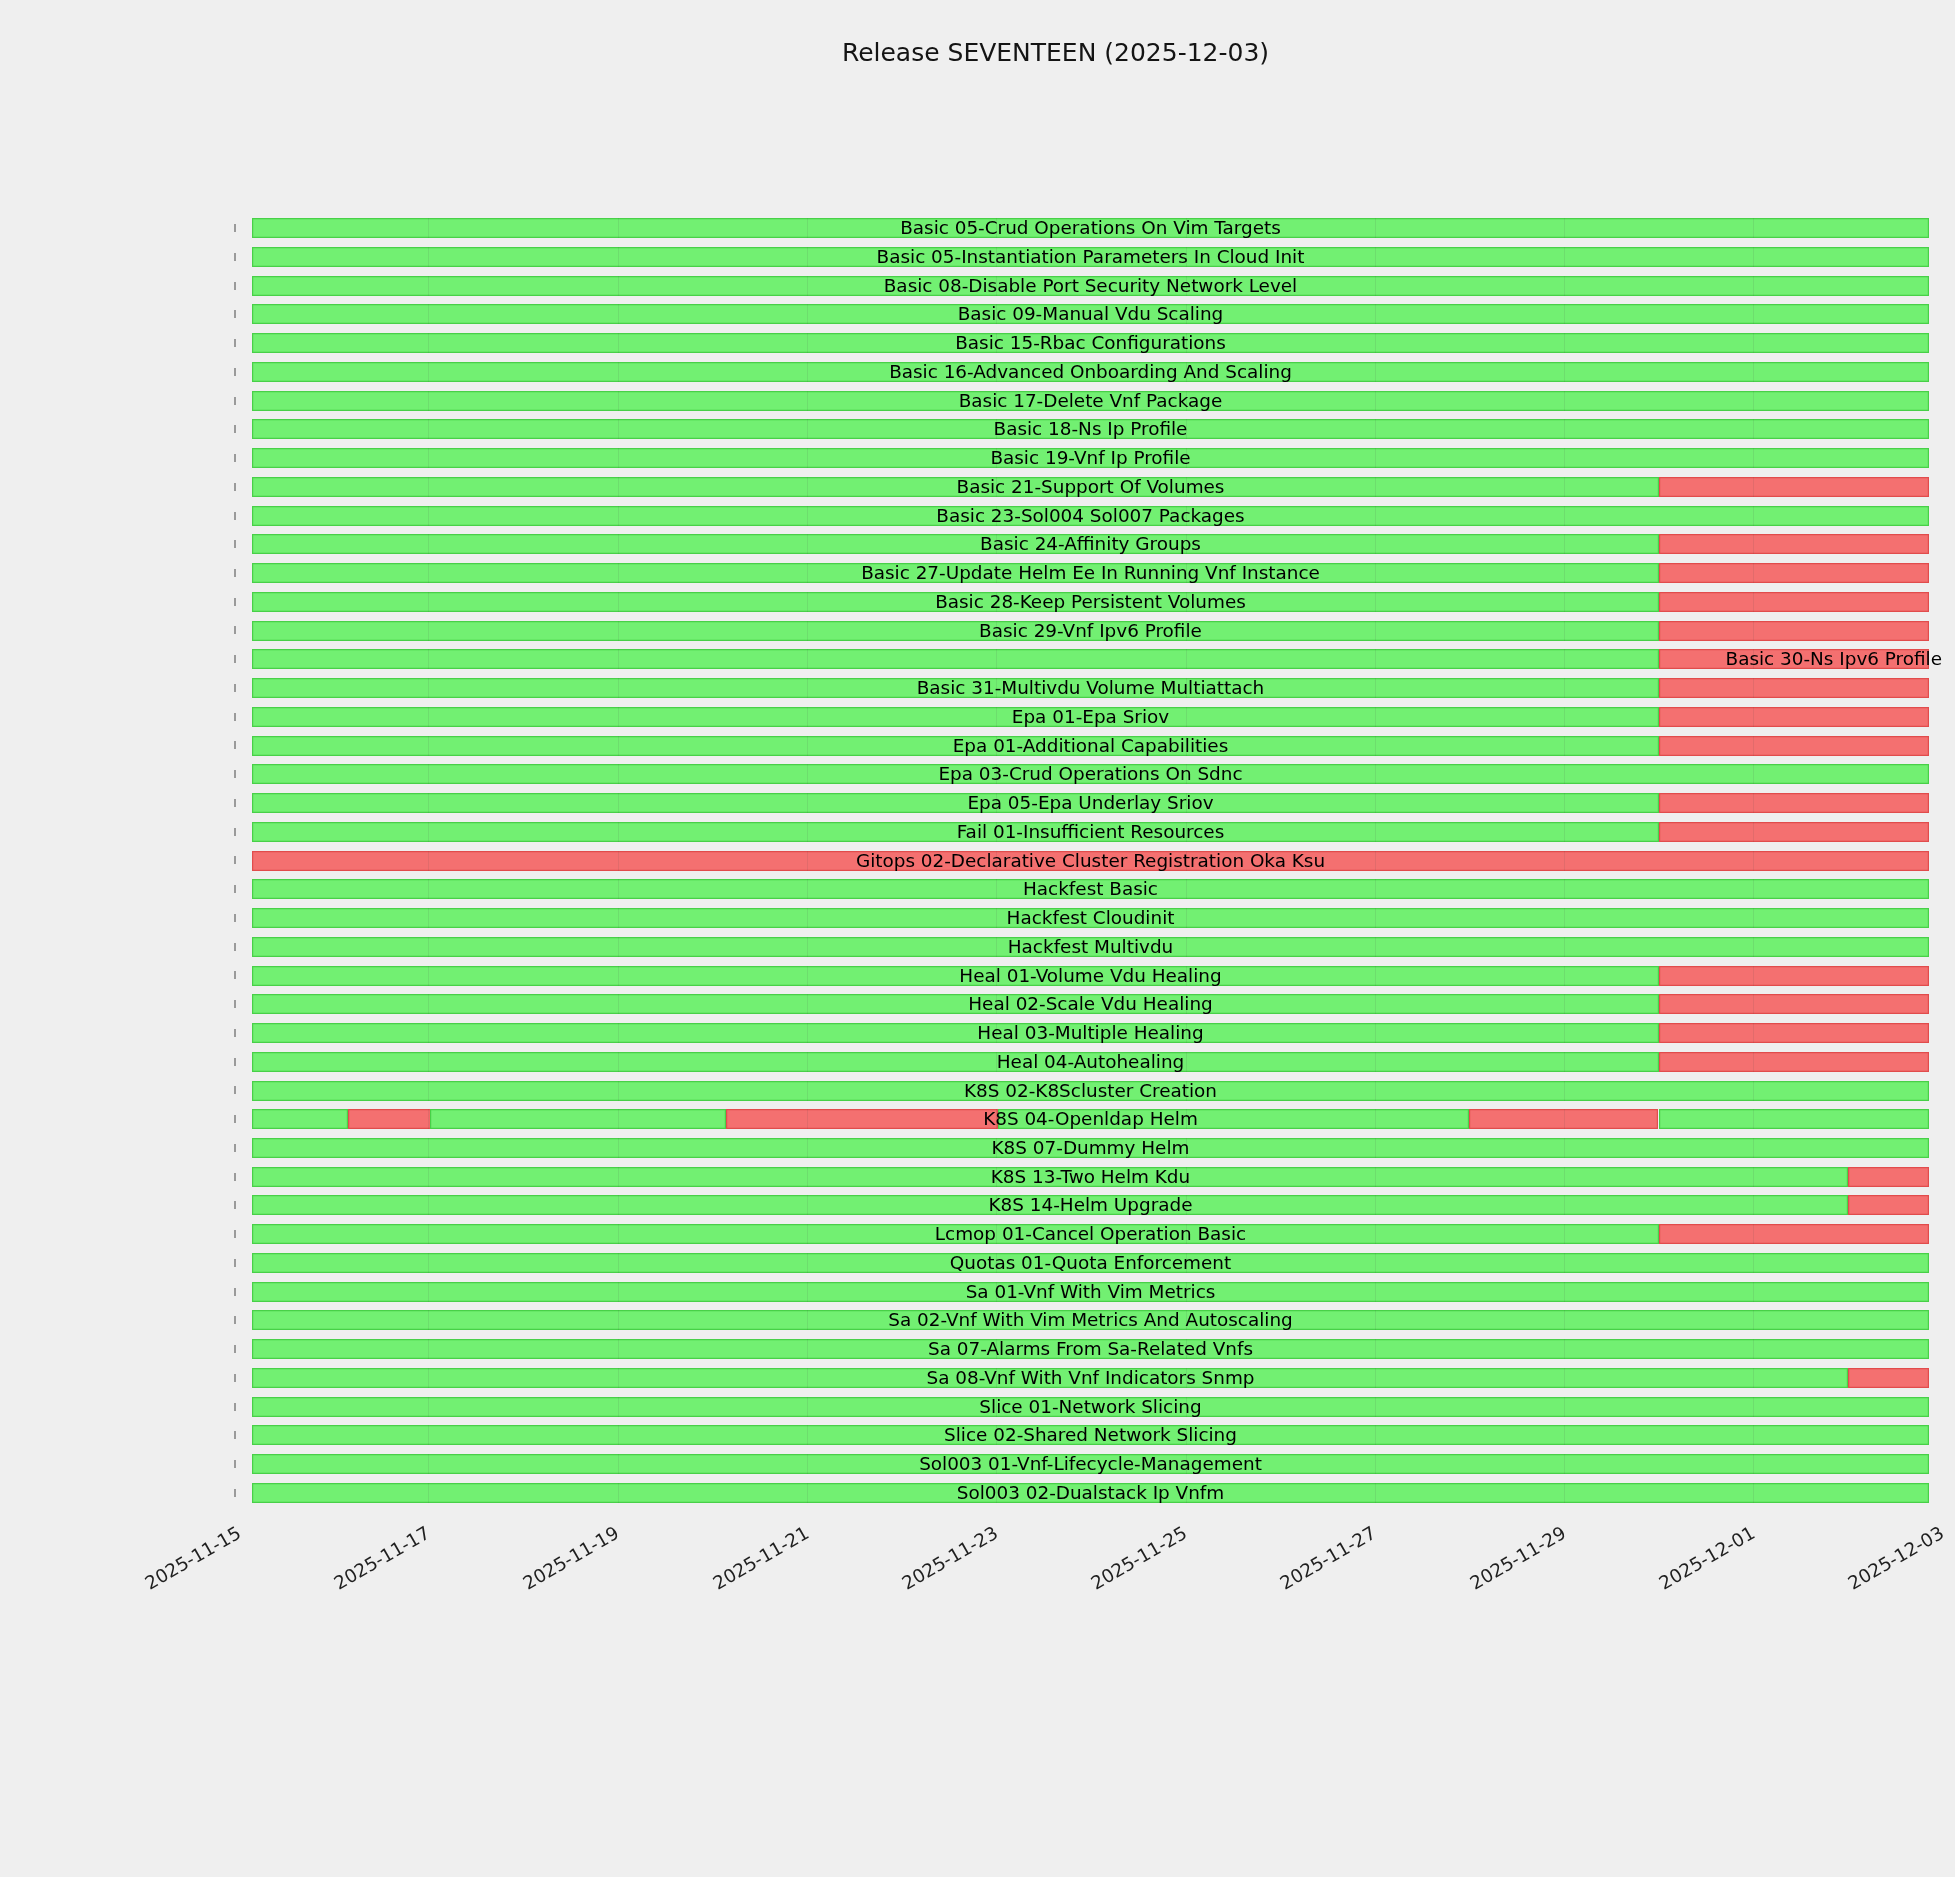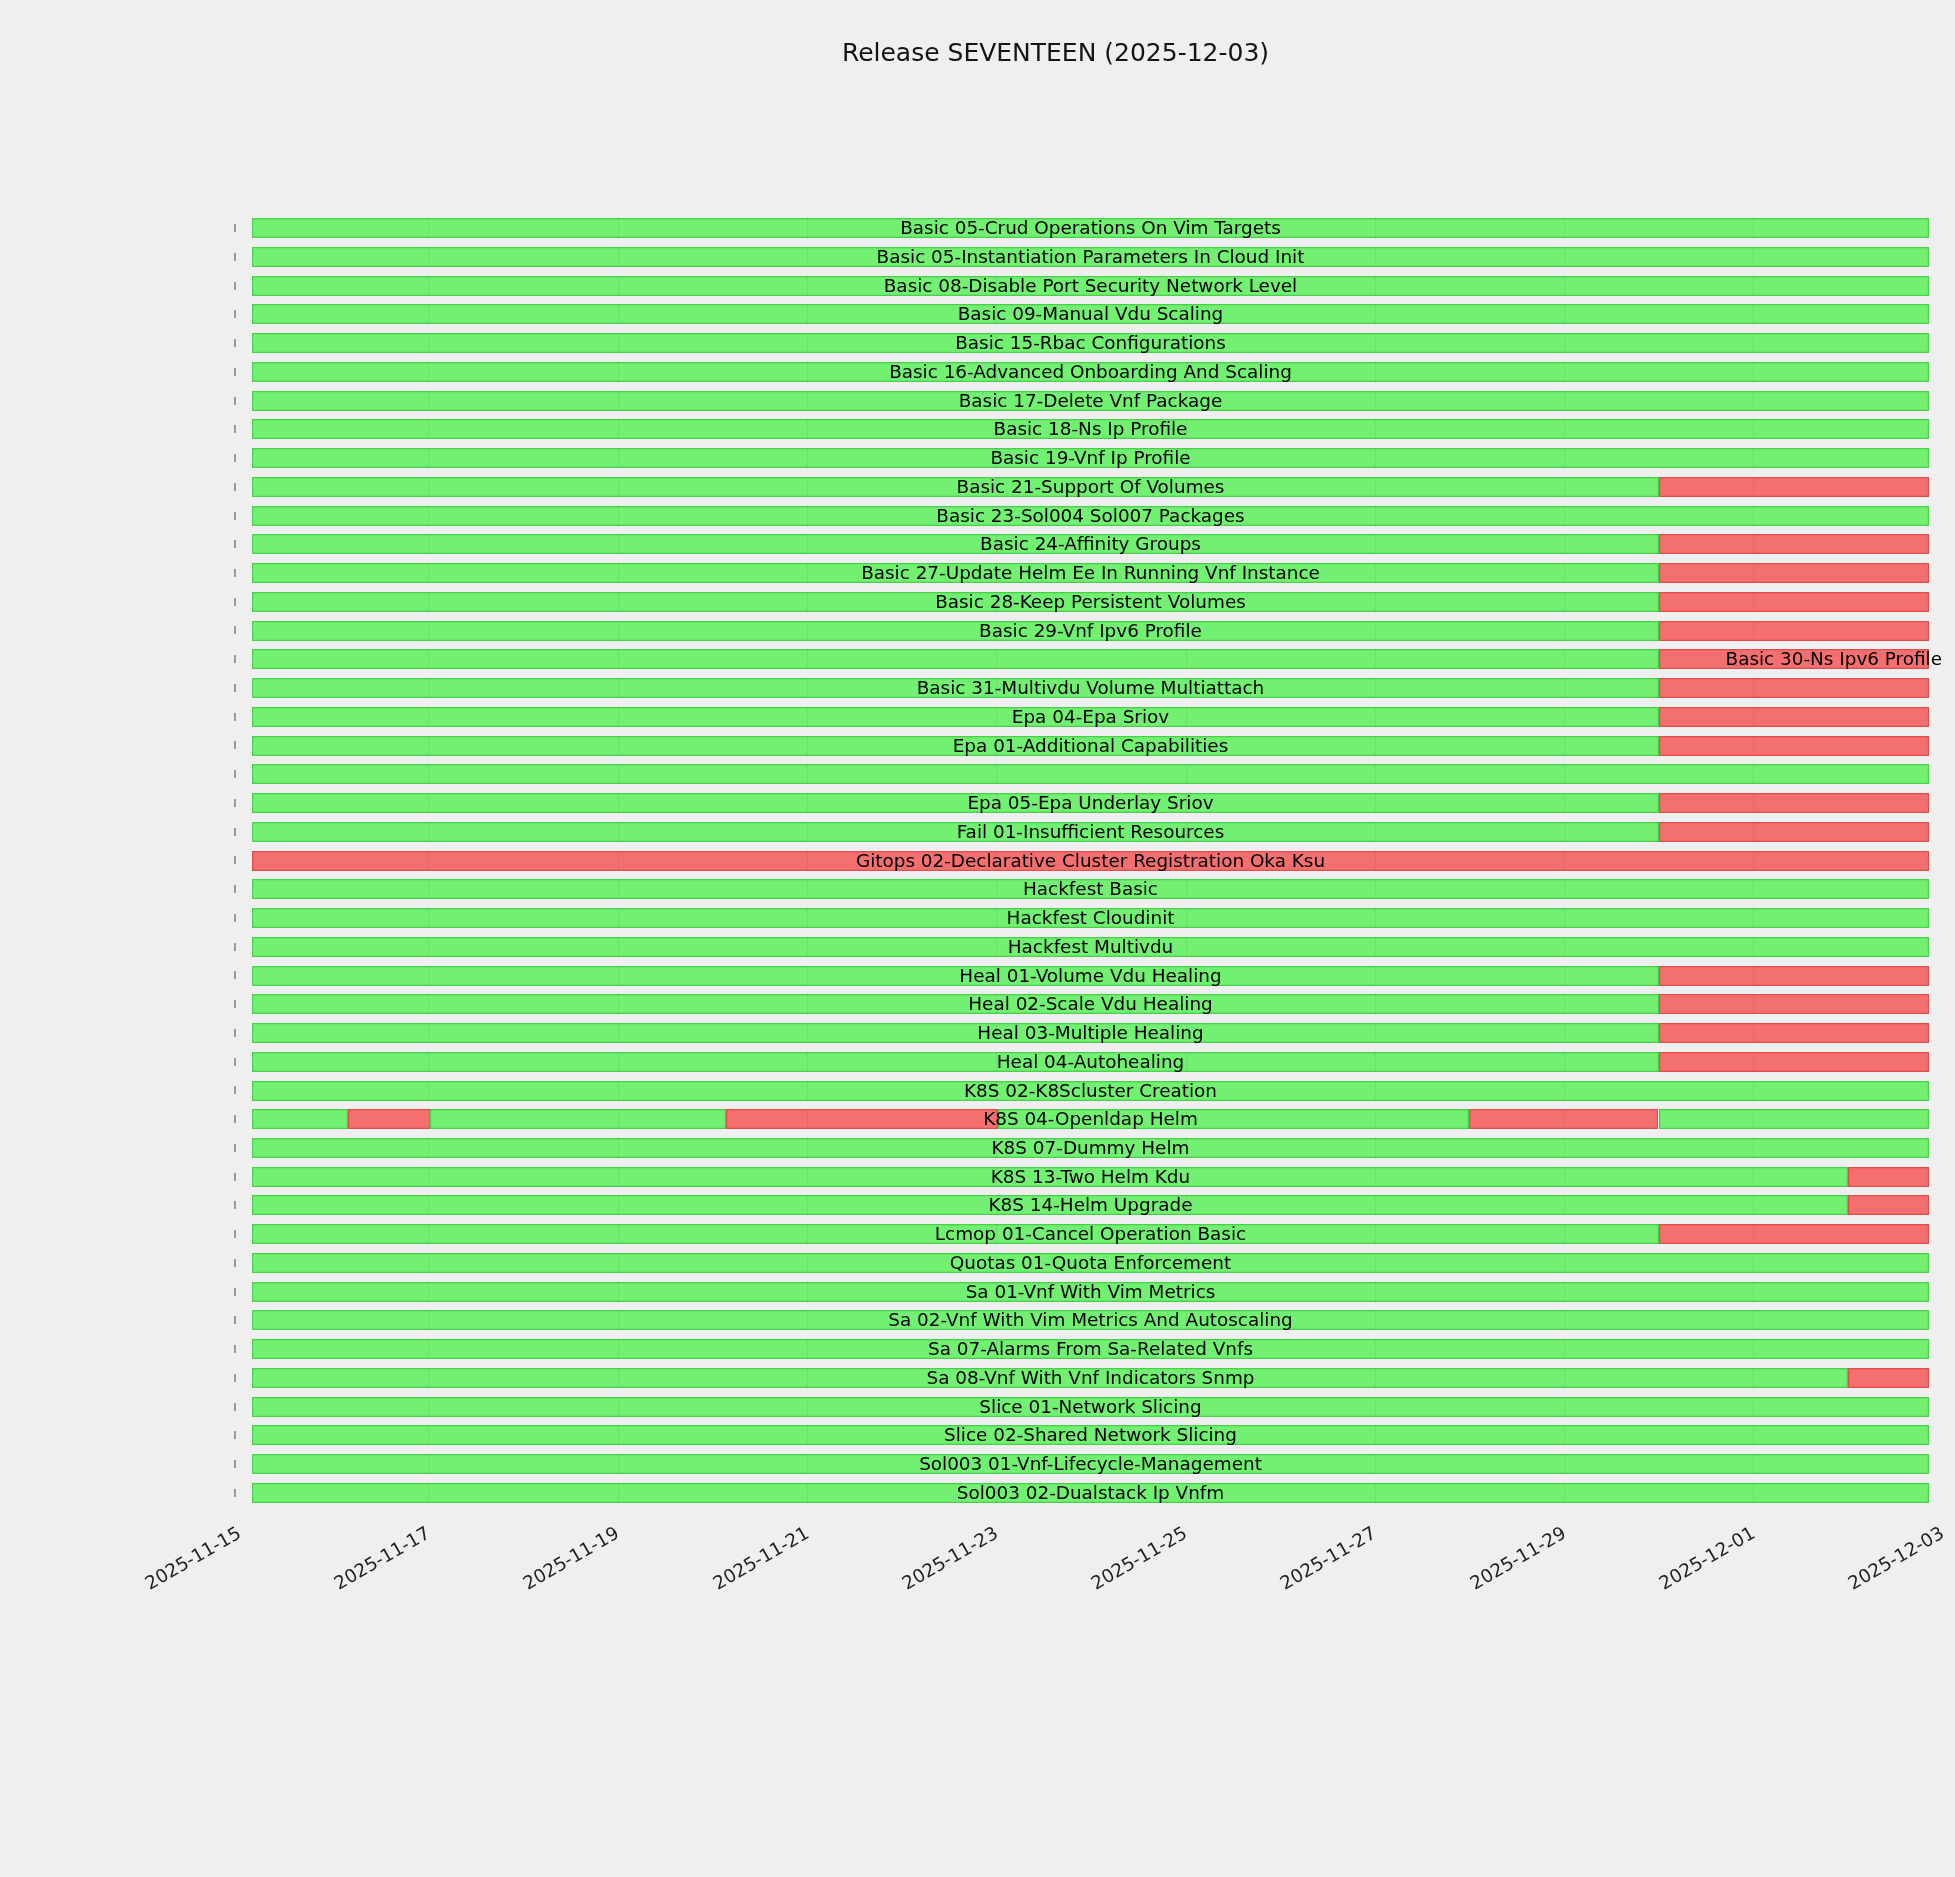--- a/index.html
+++ b/index.html
@@ -259,21 +259,21 @@
         <div class="grid" style="left: 176px;"></div>
         <div class="grid" style="left: 366px;"></div>
         <div class="grid" style="left: 555px;"></div>
         <div class="grid" style="left: 744px;"></div>
         <div class="grid" style="left: 934px;"></div>
         <div class="grid" style="left: 1123px;"></div>
         <div class="grid" style="left: 1312px;"></div>
         <div class="grid" style="left: 1501px;"></div>
       </div>
       <div class="ydash" style="left: 234px; top: 713px;"></div>
-      <div class="rlabel" style="top: 707px;">Epa 04-Epa Sriov</div>
+      <div class="rlabel" style="top: 707px;">Epa 01-Epa Sriov</div>
       <div class="rowbar" style="left: 252px; top: 736px; width: 1677px; height: 19.6px;">
         <div class="seg pass" style="left: 0px; width: 1407px;"></div>
         <div class="seg fail" style="left: 1407px; width: 270px;"></div>
         <div class="grid" style="left: 176px;"></div>
         <div class="grid" style="left: 366px;"></div>
         <div class="grid" style="left: 555px;"></div>
         <div class="grid" style="left: 744px;"></div>
         <div class="grid" style="left: 934px;"></div>
         <div class="grid" style="left: 1123px;"></div>
         <div class="grid" style="left: 1312px;"></div>
@@ -286,20 +286,21 @@
         <div class="grid" style="left: 176px;"></div>
         <div class="grid" style="left: 366px;"></div>
         <div class="grid" style="left: 555px;"></div>
         <div class="grid" style="left: 744px;"></div>
         <div class="grid" style="left: 934px;"></div>
         <div class="grid" style="left: 1123px;"></div>
         <div class="grid" style="left: 1312px;"></div>
         <div class="grid" style="left: 1501px;"></div>
       </div>
       <div class="ydash" style="left: 234px; top: 770px;"></div>
+      <div class="rlabel" style="top: 764px;">Epa 03-Crud Operations On Sdnc</div>
       <div class="rowbar" style="left: 252px; top: 793px; width: 1677px; height: 19.6px;">
         <div class="seg pass" style="left: 0px; width: 1407px;"></div>
         <div class="seg fail" style="left: 1407px; width: 270px;"></div>
         <div class="grid" style="left: 176px;"></div>
         <div class="grid" style="left: 366px;"></div>
         <div class="grid" style="left: 555px;"></div>
         <div class="grid" style="left: 744px;"></div>
         <div class="grid" style="left: 934px;"></div>
         <div class="grid" style="left: 1123px;"></div>
         <div class="grid" style="left: 1312px;"></div>

